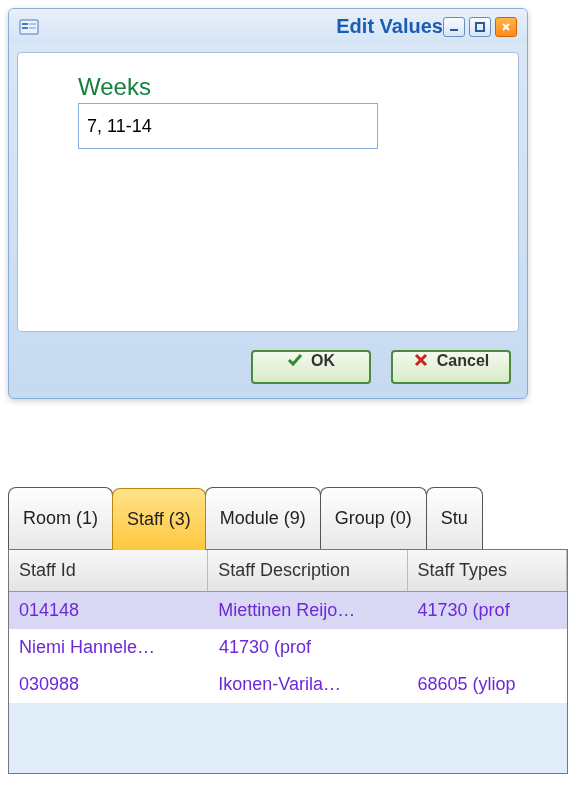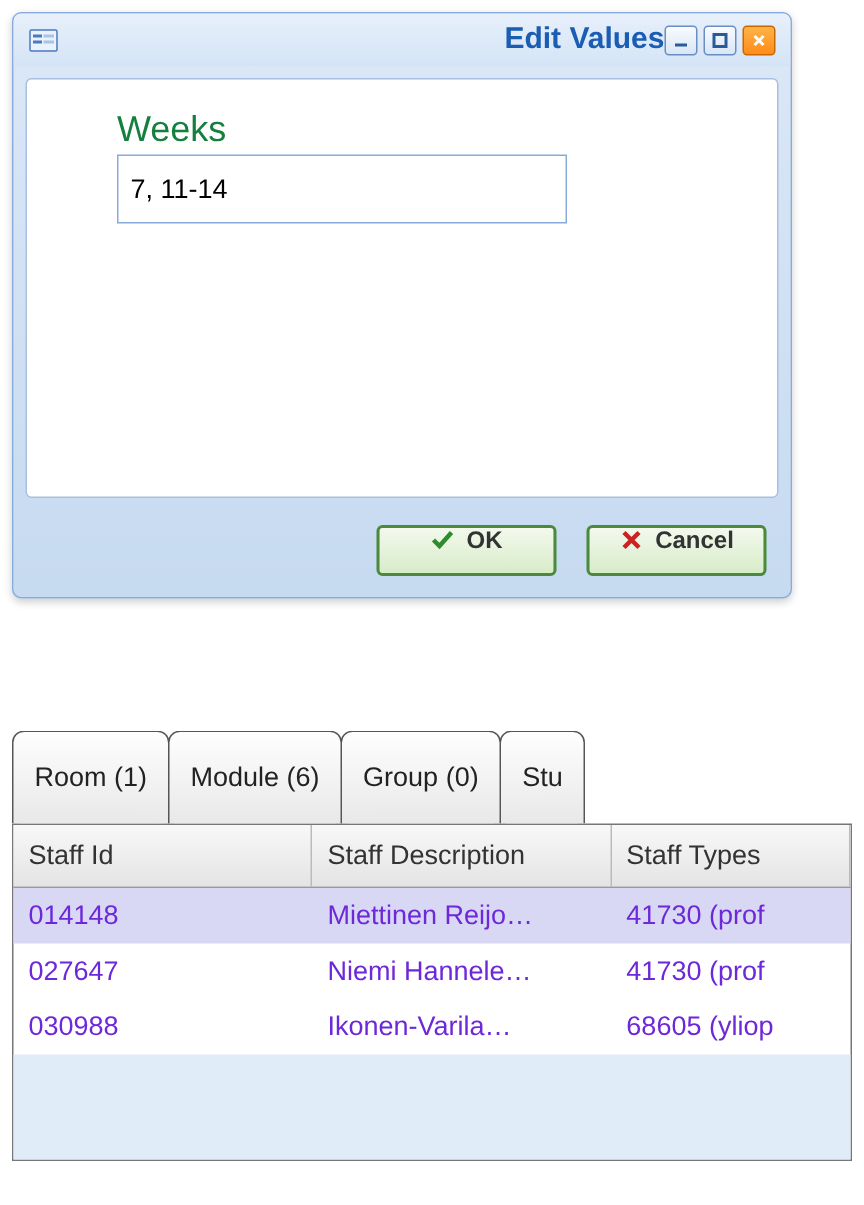--- a/index.html
+++ b/index.html
@@ -222,37 +222,37 @@
       <span>Cancel</span>
     </div>
   </div>
 </div>
 
 <div class="spacer"></div>
 
 <div class="tabs-container">
   <div class="tabstrip">
     <div class="tab">Room (1)</div>
-    <div class="tab">Module (6)</div>
+    <div class="tab active">Staff (3)</div>
+    <div class="tab">Module (9)</div>
     <div class="tab">Group (0)</div>
     <div class="tab">Stu</div>
   </div>
   <div class="grid">
     <div class="gridhead">
       <div class="ghcell col-id">Staff Id</div>
       <div class="ghcell col-desc">Staff Description</div>
       <div class="ghcell col-type">Staff Types</div>
     </div>
     <div class="gridrow sel">
       <div class="gcell col-id">014148</div>
       <div class="gcell col-desc">Miettinen Reijo…</div>
       <div class="gcell col-type">41730 (prof</div>
     </div>
     <div class="gridrow">
-      <div class="gcell col-id">027647</div>
       <div class="gcell col-desc">Niemi Hannele…</div>
       <div class="gcell col-type">41730 (prof</div>
     </div>
     <div class="gridrow">
       <div class="gcell col-id">030988</div>
       <div class="gcell col-desc">Ikonen-Varila…</div>
       <div class="gcell col-type">68605 (yliop</div>
     </div>
     <div class="gridfill"></div>
   </div>

